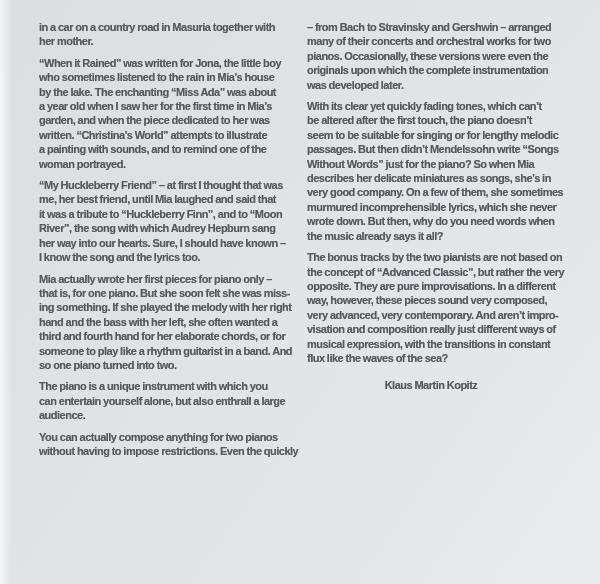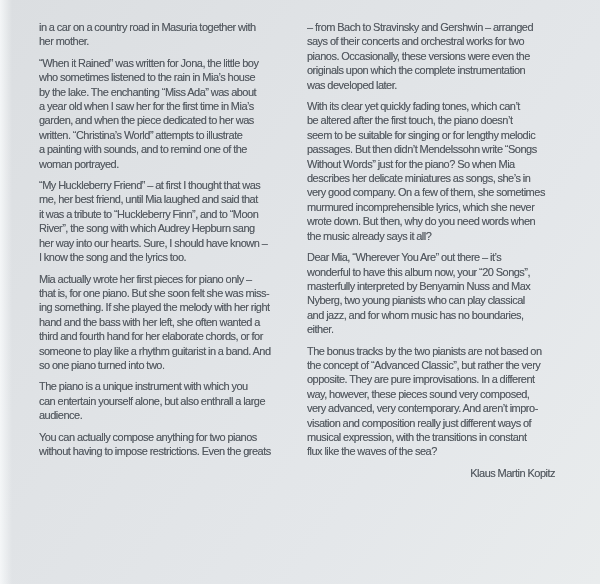--- a/index.html
+++ b/index.html
@@ -18,40 +18,41 @@
     background:
       linear-gradient(90deg, rgba(248,250,251,0.85) 0px, rgba(248,250,251,0) 12px),
       linear-gradient(125deg, #dbdee1 0%, #e0e3e6 38%, #e4e7ea 70%, #e9eced 100%);
     font-family: "Liberation Sans", "DejaVu Sans", sans-serif;
     color: #545a61;
     font-size: 11px;
     line-height: 14.4px;
     letter-spacing: -0.5px;
     word-spacing: -0.25px;
     text-shadow: 0 0 0.6px rgba(84,90,97,0.55);
+    font-weight: bold;
   }
   .col {
     position: absolute;
     top: 20px;
   }
   .col-left {
     left: 39px;
     width: 250px;
   }
   .col-right {
     left: 307px;
     width: 248px;
   }
   .col p {
     margin: 0 0 7px 0;
     white-space: pre;
   }
   .signature {
-    text-align: right;
-    margin-top: 7px;
+    text-align: center;
+    margin-top: 13px;
   }
   .signature div {
     white-space: pre;
   }
 </style>
 </head>
 <body>
 
 <div class="page">
 
@@ -76,45 +77,39 @@
 that is, for one piano. But she soon felt she was miss-
 ing something. If she played the melody with her right
 hand and the bass with her left, she often wanted a
 third and fourth hand for her elaborate chords, or for
 someone to play like a rhythm guitarist in a band. And
 so one piano turned into two.</p>
     <p>The piano is a unique instrument with which you
 can entertain yourself alone, but also enthrall a large
 audience.</p>
     <p>You can actually compose anything for two pianos
-without having to impose restrictions. Even the greats</p>
+without having to impose restrictions. Even the quickly</p>
   </div>
 
   <div class="col col-right">
     <p>– from Bach to Stravinsky and Gershwin – arranged
-says of their concerts and orchestral works for two
+many of their concerts and orchestral works for two
 pianos. Occasionally, these versions were even the
 originals upon which the complete instrumentation
 was developed later.</p>
     <p>With its clear yet quickly fading tones, which can’t
 be altered after the first touch, the piano doesn’t
 seem to be suitable for singing or for lengthy melodic
 passages. But then didn’t Mendelssohn write “Songs
 Without Words” just for the piano? So when Mia
 describes her delicate miniatures as songs, she’s in
 very good company. On a few of them, she sometimes
 murmured incomprehensible lyrics, which she never
 wrote down. But then, why do you need words when
 the music already says it all?</p>
-    <p>Dear Mia, “Wherever You Are” out there – it’s
-wonderful to have this album now, your “20 Songs”,
-masterfully interpreted by Benyamin Nuss and Max
-Nyberg, two young pianists who can play classical
-and jazz, and for whom music has no boundaries,
-either.</p>
     <p>The bonus tracks by the two pianists are not based on
 the concept of “Advanced Classic”, but rather the very
 opposite. They are pure improvisations. In a different
 way, however, these pieces sound very composed,
 very advanced, very contemporary. And aren’t impro-
 visation and composition really just different ways of
 musical expression, with the transitions in constant
 flux like the waves of the sea?</p>
     <div class="signature">
       <div>Klaus Martin Kopitz</div>

